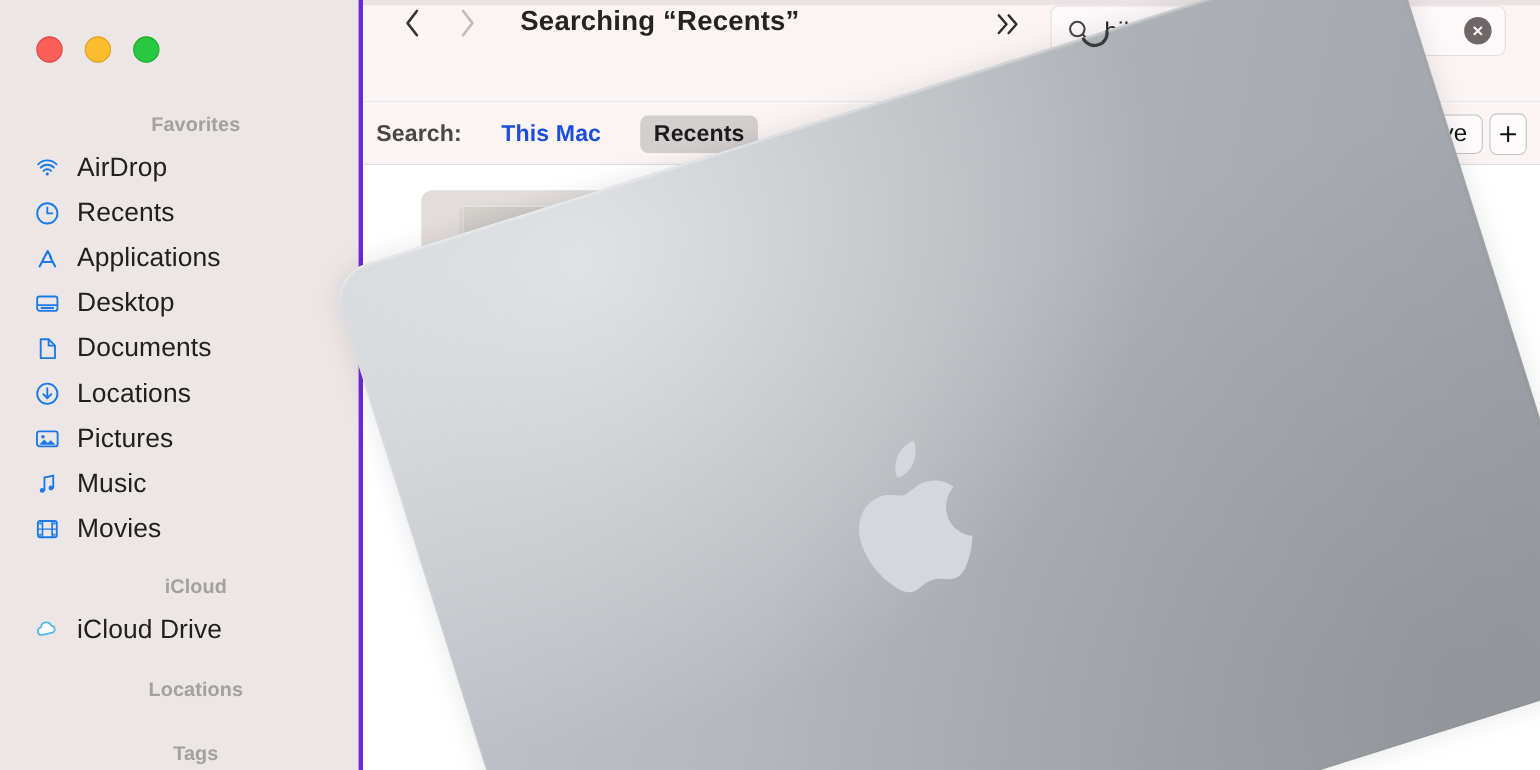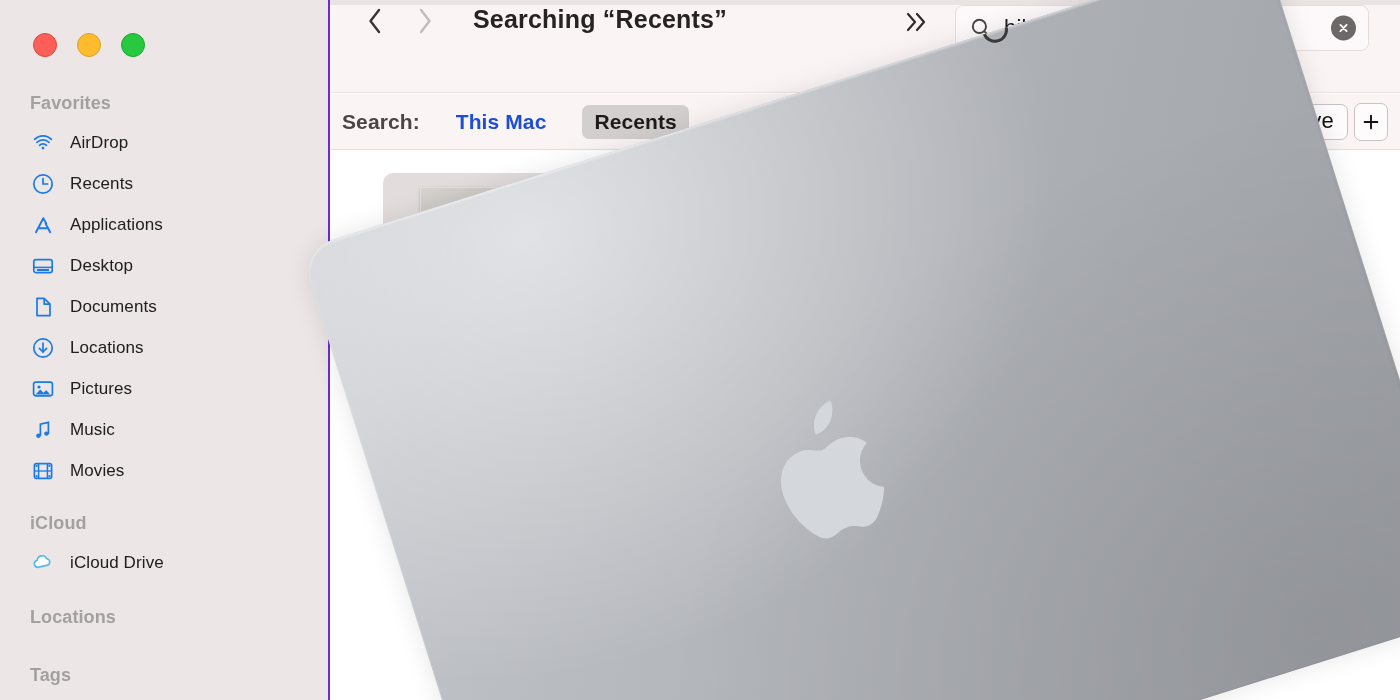--- a/index.html
+++ b/index.html
@@ -17,22 +17,23 @@
   }
   .topstrip{
     position:absolute; left:0; top:0; width:1400px; height:5px;
     background:#e9e3e3;
   }
 
   
   .sidebar{
     position:absolute; left:0; top:0; width:330px; height:700px;
     background:#ece6e6;
-    border-right:2px solid #6d28d9;
-    padding-top:5px;
+    border-right:4px solid #6d28d9;
+    padding-top:15px;
+    text-align:center;
   }
   .traffic{
     position:absolute; left:33px; top:33px;
     display:flex; gap:20px; align-items:center;
   }
   .light{ width:24px; height:24px; border-radius:50%; }
   .light.red{ background:#fc5f57; border:0.5px solid #e0443e;}
   .light.yellow{ background:#fdbc2e; border:0.5px solid #dea123;}
   .light.green{ background:#28c840; border:0.5px solid #1aab29;}
 
@@ -46,21 +47,21 @@
     display:flex; align-items:center;
     height:41px; padding-left:30px; gap:14px;
     cursor:default;
   }
   .sb-icon{
     width:26px; height:26px; display:flex;
     align-items:center; justify-content:center; flex:0 0 26px;
   }
   .sb-icon svg{ display:block; }
   .sb-label{
-    font-size:17px; color:#20201f; letter-spacing:0.1px;
+    font-size:24px; color:#20201f; letter-spacing:0.1px;
   }
 
   
   .toolbar{
     position:absolute; left:331px; top:5px; width:1069px; height:88px;
     background:#fbf4f5;
     border-bottom:1px solid #eae3e4;
     display:flex; align-items:flex-start;
   }
   .navbtns{ display:flex; align-items:center; margin-left:34px; gap:30px;}

